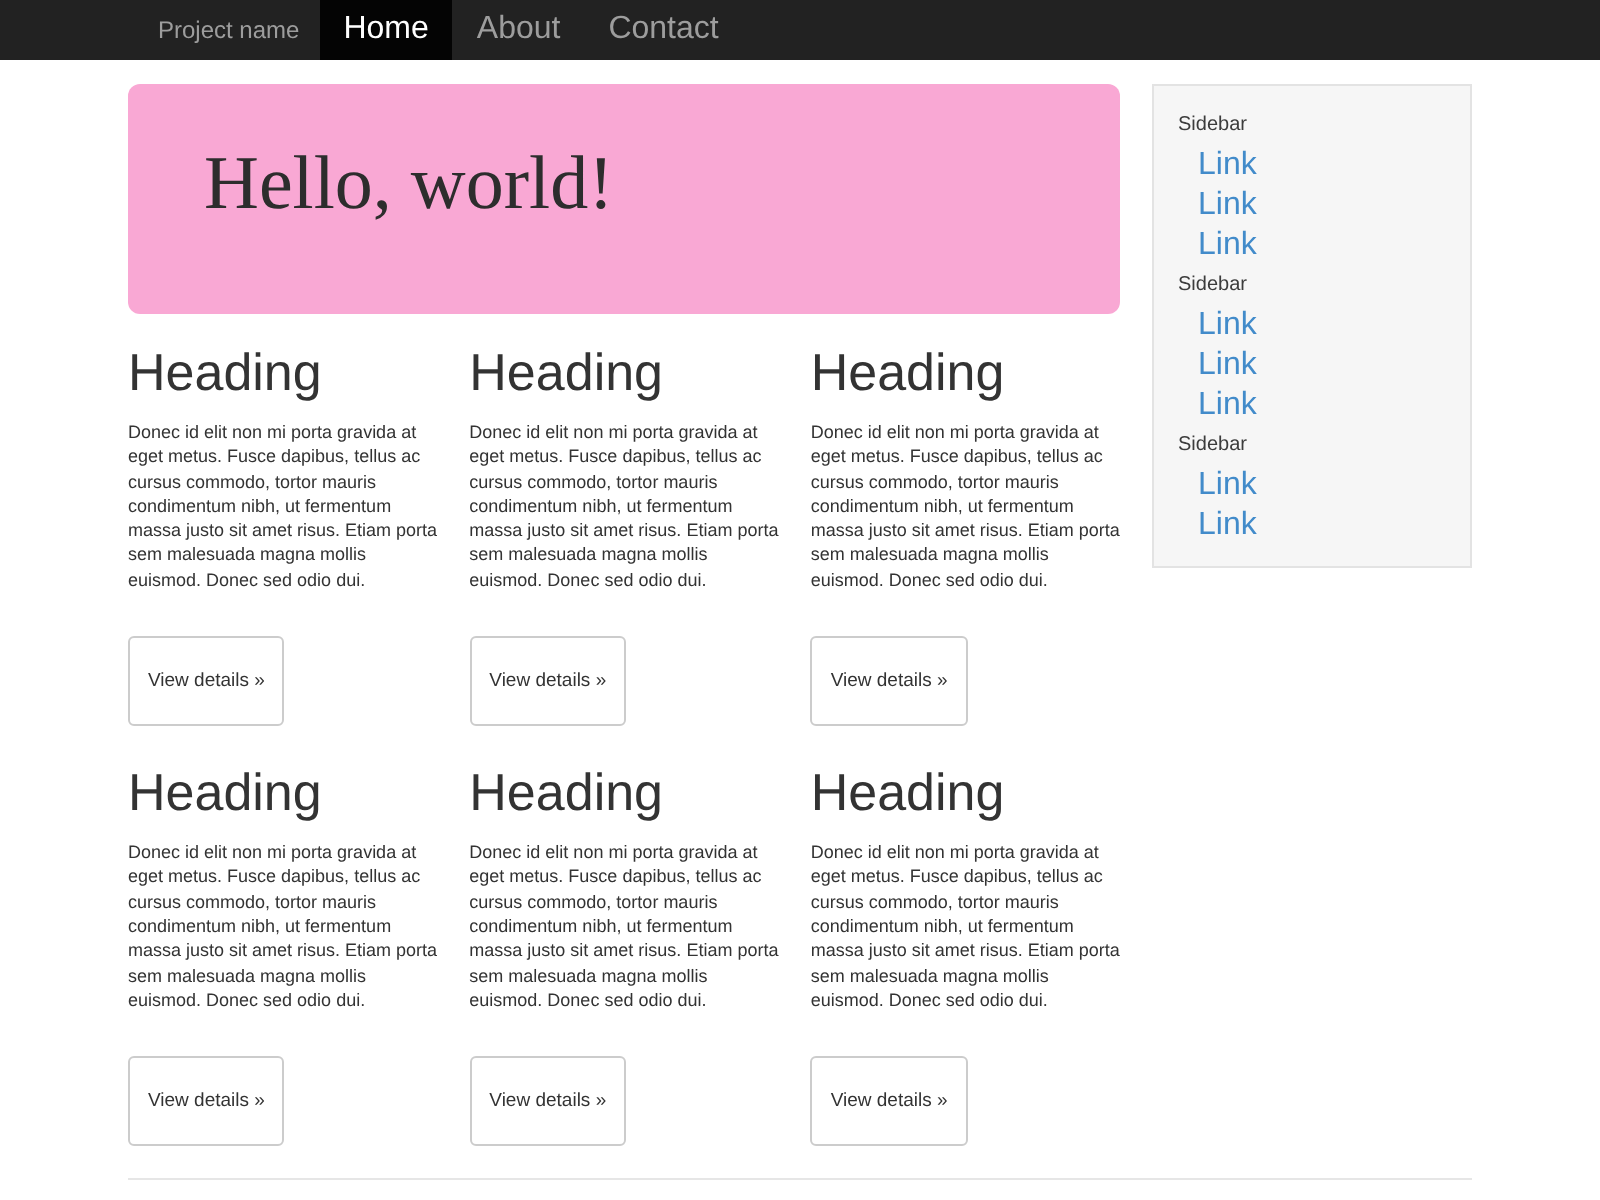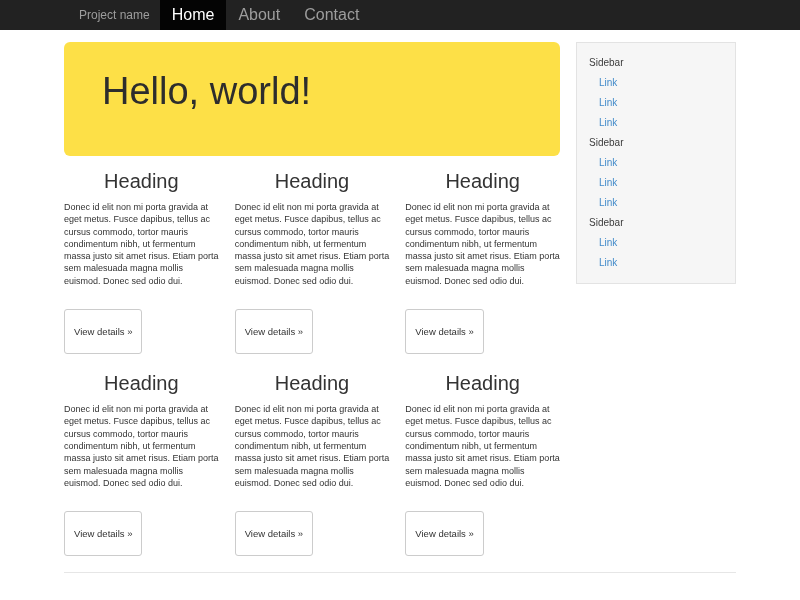--- a/index.html
+++ b/index.html
@@ -54,24 +54,25 @@
   .row-top {
     display: flex;
     margin-top: 12px;
     align-items: flex-start;
   }
   .col-main { width: 496px; margin-right: 16px; }
   .col-side { width: 160px; }
 
   
   .jumbotron {
-    background: #fde047;
+    background: #f9a8d4;
     border-radius: 6px;
     padding: 28px 38px 30px 38px;
     margin-bottom: 14px;
+    font-family: Liberation Serif, serif;
   }
   .jumbotron h1 {
     font-size: 38px;
     font-weight: 500;
     margin: 0 0 13px 0;
     color: #2d2d2d;
   }
   .jumbotron p {
     font-size: 12.5px;
     line-height: 1.45;
@@ -81,25 +82,24 @@
   }
 
   
   .cards-grid {
     display: grid;
     grid-template-columns: repeat(3, 1fr);
     column-gap: 16px;
     row-gap: 18px;
   }
   .card h2 {
-    font-size: 20px;
+    font-size: 26px;
     font-weight: 500;
     margin: 0 0 8px 0;
     color: #333;
-    text-align: center;
   }
   .card p {
     font-size: 9px;
     line-height: 12.3px;
     color: #333;
     margin: 0 0 9px 0;
   }
   .btn-default {
     font-family: "Liberation Sans", sans-serif;
     font-size: 9.5px;
@@ -122,21 +122,21 @@
   .sidebar-nav { list-style: none; margin: 0; padding: 0; }
   .sidebar-nav li { height: 20px; }
   .nav-header {
     font-size: 10px;
     color: #3c3c3c;
     padding: 5px 12px;
     line-height: 10px;
   }
   .sidebar-link {
     display: block;
-    font-size: 10px;
+    font-size: 16px;
     color: #428bca;
     line-height: 10px;
     padding: 5px 22px;
     text-decoration: none;
     cursor: pointer;
   }
 
   
   footer hr {
     border: 0;

